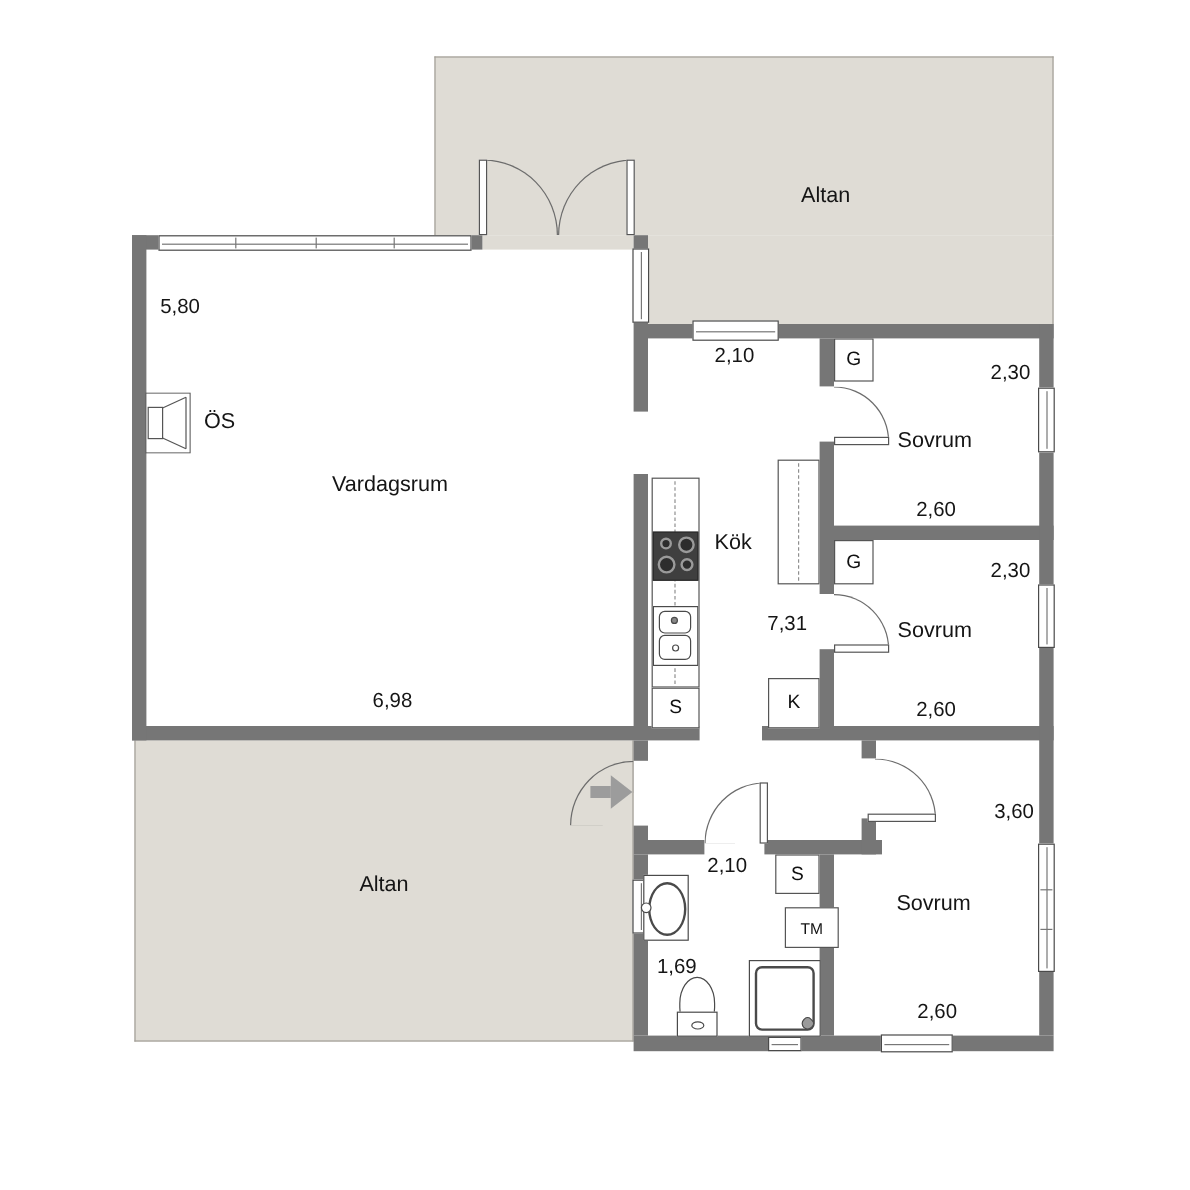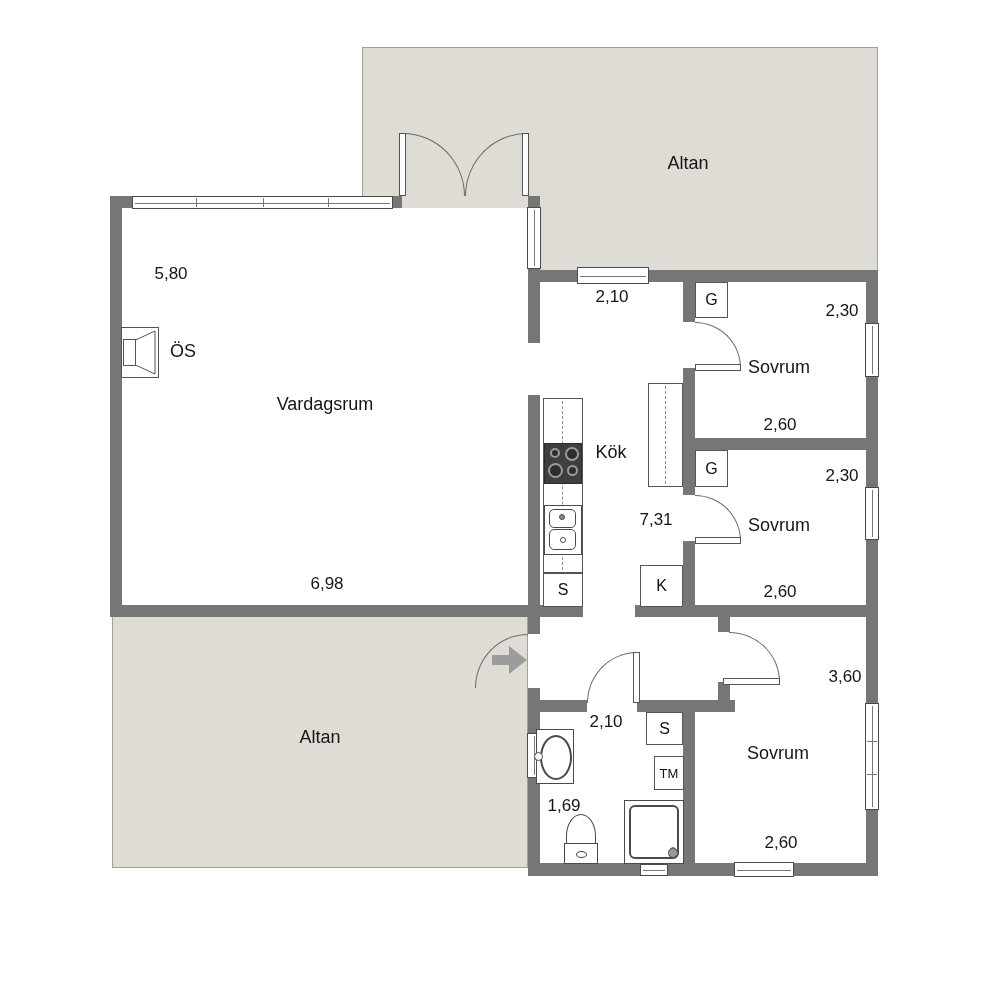--- a/index.html
+++ b/index.html
@@ -150,21 +150,21 @@
     </div>
   <div class="fbox" style="left:695px;top:282px;width:33px;height:36px;">
     <span>G</span>
     </div>
   <div class="fbox" style="left:695px;top:450px;width:33px;height:37px;">
     <span>G</span>
     </div>
   <div class="fbox" style="left:646px;top:712px;width:37px;height:33px;">
     <span>S</span>
     </div>
-  <div class="fbox" style="left:654px;top:756px;width:30px;height:34px;font-size:13px;">
+  <div class="fbox" style="left:654px;top:756px;width:45px;height:34px;font-size:13px;">
     <span>TM</span>
     </div>
 
   <div class="fixture" style="left:536px;top:729px;width:38px;height:55px;">
     <div class="fixture" style="left:3px;top:5px;width:32px;height:45px;border-radius:50%;border-width:2px;"></div>
     <div class="fixture round" style="left:-3px;top:22px;width:9px;height:9px;"></div>
   </div>
   <div class="fixture" style="left:566px;top:814px;width:30px;height:44px;border-radius:50% 50% 42% 42%;"></div>
   <div class="fixture" style="left:564px;top:843px;width:34px;height:21px;">
     <div class="fixture" style="left:11px;top:7px;width:11px;height:7px;border-radius:50%;"></div>
@@ -180,21 +180,21 @@
       <rect x="2.5" y="12.5" width="12" height="26" fill="#fff" stroke="#555"></rect>
       <line x1="34" y1="4" x2="14.5" y2="13" stroke="#555"></line>
       <line x1="34" y1="47" x2="14.5" y2="38" stroke="#555"></line>
       <line x1="34" y1="4" x2="34" y2="47" stroke="#555"></line>
     </svg>
   </div>
 
   <div class="lbl room-lbl" style="left:688px;top:163px;">Altan</div>
   <div class="lbl room-lbl" style="left:320px;top:737px;">Altan</div>
   <div class="lbl room-lbl" style="left:325px;top:404px;">Vardagsrum</div>
-  <div class="lbl" style="left:150px;top:274px;margin-left:21px;">5,80</div>
+  <div class="lbl" style="left:150px;top:256px;">5,80</div>
   <div class="lbl" style="left:327px;top:584px;">6,98</div>
   <div class="lbl room-lbl" style="left:183px;top:351px;">ÖS</div>
   <div class="lbl room-lbl" style="left:611px;top:452px;">Kök</div>
   <div class="lbl" style="left:612px;top:297px;">2,10</div>
   <div class="lbl" style="left:656px;top:520px;">7,31</div>
   <div class="lbl room-lbl" style="left:779px;top:367px;">Sovrum</div>
   <div class="lbl" style="left:842px;top:311px;">2,30</div>
   <div class="lbl" style="left:780px;top:425px;">2,60</div>
   <div class="lbl room-lbl" style="left:779px;top:525px;">Sovrum</div>
   <div class="lbl" style="left:842px;top:476px;">2,30</div>

